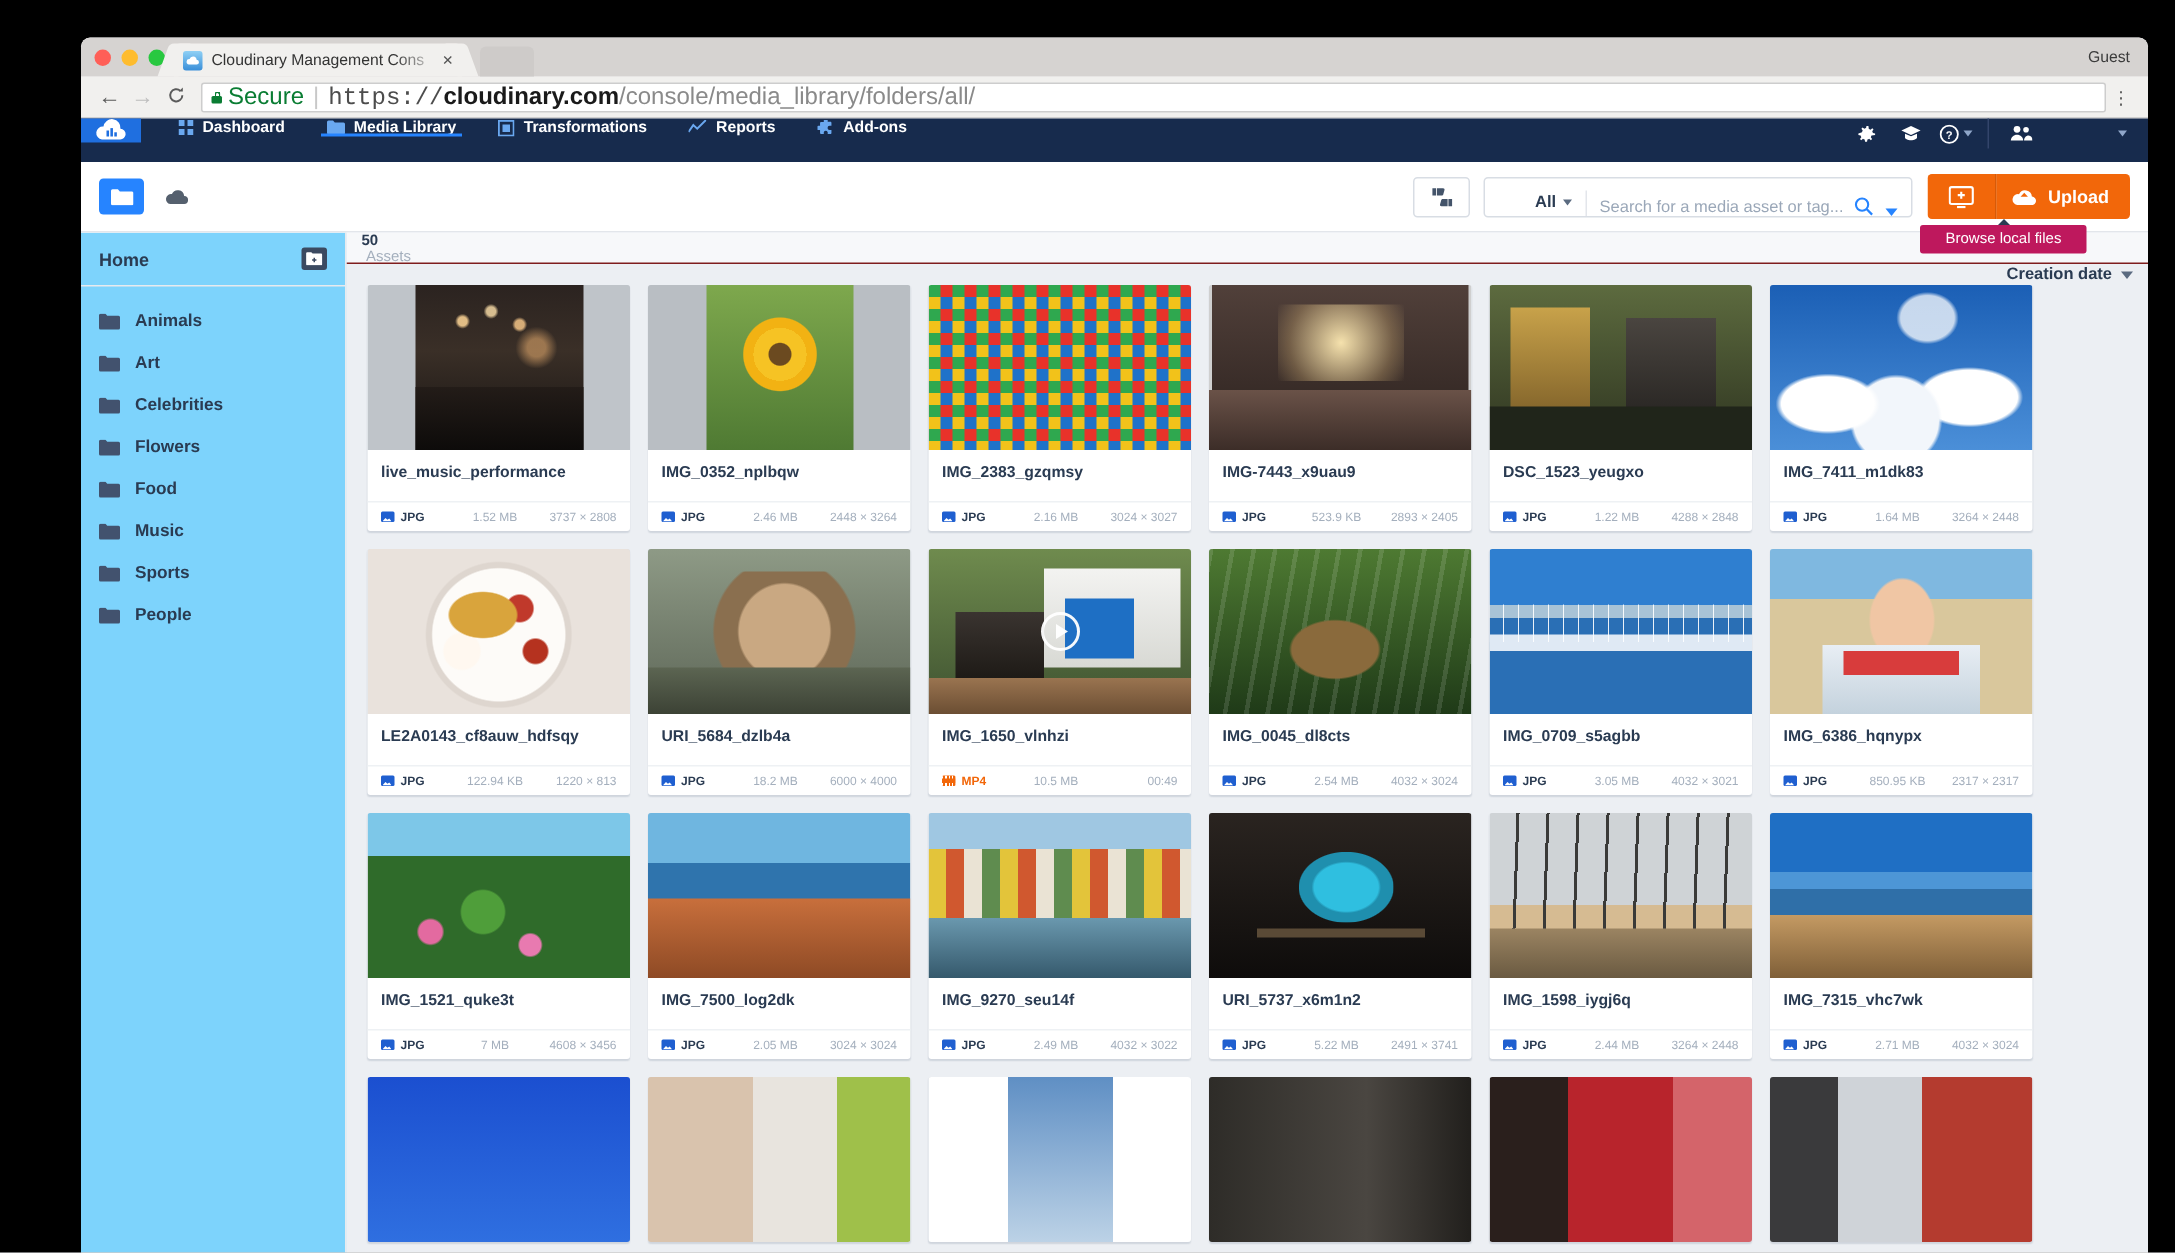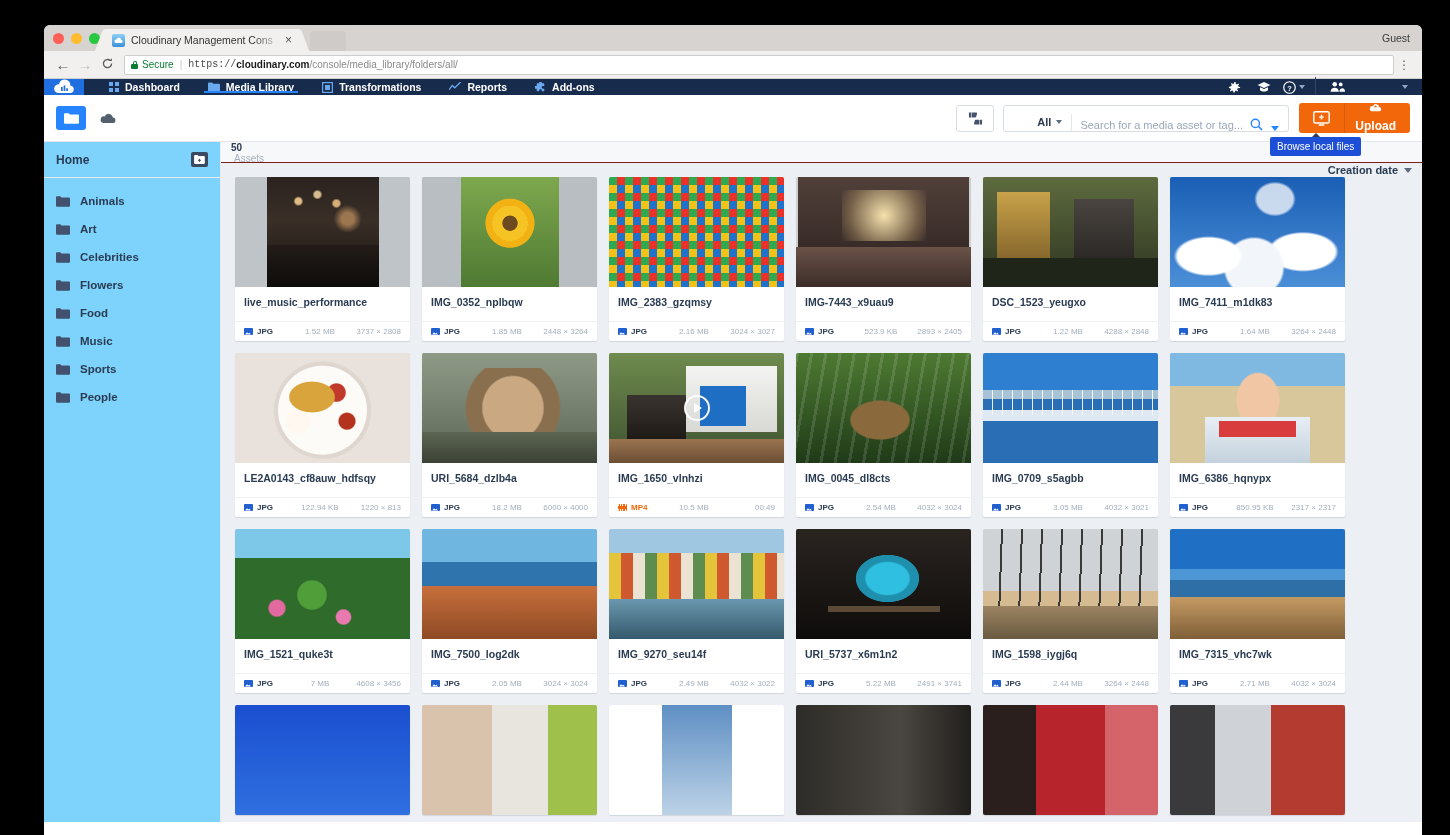--- a/index.html
+++ b/index.html
@@ -3,21 +3,21 @@
 <meta charset="utf-8">
 <style>
   * { box-sizing: border-box; margin: 0; padding: 0; }
   body {
     width: 1450px; height: 835px;
     background: #000;
     font-family: "Liberation Sans", sans-serif;
     overflow: hidden;
   }
   .browser {
-    position: absolute; left: 44px; top: 25px;
+    position: absolute; left: 54px; top: 25px;
     width: 1378px; height: 810px;
     background: #fff;
     border-top-left-radius: 6px; border-top-right-radius: 6px;
     overflow: hidden;
   }
   
   .titlebar {
     height: 26px; background: #d6d3d1;
     position: relative;
     border-top-left-radius: 6px; border-top-right-radius: 6px;
@@ -73,42 +73,42 @@
     display: flex; align-items: center; padding: 0 8px;
     border-bottom: 1px solid #cfcfcf;
   }
   .nav-btn { font-size: 15px; color: #5a5a5a; width: 22px; text-align: center; }
   .nav-btn.disabled { color: #bdbdbd; }
   .reload { font-size: 14px; color: #5a5a5a; width: 22px; text-align:center; }
   .omnibox {
     flex: 1; height: 20px; margin-left: 6px;
     background: #fff; border: 1px solid #cdcdcd; border-radius: 2px;
     display: flex; align-items: center; padding: 0 6px;
-    font-size: 10px;
+    font-size: 16px;
   }
   .lock { width: 7px; height: 8px; position: relative; margin-right: 4px; }
   .lock-body { position: absolute; bottom: 0; width: 7px; height: 5px; background: #0a7d33; border-radius: 1px; }
   .lock-shackle {
     position: absolute; top: 0; left: 1.5px; width: 4px; height: 4px;
     border: 1.2px solid #0a7d33; border-bottom: none;
     border-top-left-radius: 3px; border-top-right-radius: 3px;
   }
   .secure { color: #0a7d33; margin-right: 6px; }
   .url-sep { color: #c8c8c8; margin-right: 6px; }
   .url-scheme { color: #4c4c4c; font-family: Liberation Mono, monospace; }
   .url-host { color: #1a1a1a; font-weight: bold; }
   .url-path { color: #8a8a8a; }
   .menu-dots {
     width: 20px; text-align: center; color: #5a5a5a;
     font-size: 12px; line-height: 1;
   }
   
   .appnav {
-    height: 16px; background: #172b4d;
-    display: flex; align-items: center;
+    height: 29px; background: #172b4d;
+    display: flex; align-items: flex-start;
     position: relative;
   }
   .logo {
     width: 40px; background: #1f6fe0;
     display: flex; align-items: center; justify-content: center;
   }
   .navitems { display: flex; align-items: stretch; margin-left: 11px; }
   .navitem {
     display: flex; align-items: center; gap: 6px;
     padding: 0 14px; color: #fff; font-size: 10.5px; font-weight: bold;
@@ -170,27 +170,27 @@
     border-radius: 3px; overflow: hidden;
   }
   .upload-browse {
     background: #f2670a; width: 46px;
     display: flex; align-items: center; justify-content: center;
     border-right: 1px solid #d65a09;
   }
   .upload-main {
     background: #f2670a; padding: 0 14px 0 10px;
     display: flex; align-items: center; gap: 7px;
-    color: #fff; font-size: 12px; font-weight: bold; flex-direction: column;
+    color: #fff; font-size: 12px; font-weight: bold;
   }
   
   .tooltip {
     position: absolute; left: 1226px; top: 42px;
-    background: #1d4ed8; color: #fff; font-size: 10px;
-    padding: 4px 7px; border-radius: 2px; white-space: nowrap; z-index: 30;
+    background: #be185d; color: #fff; font-size: 10px;
+    padding: 4px 17px; border-radius: 2px; white-space: nowrap; z-index: 30;
   }
   .tooltip:before {
     content:''; position:absolute; top:-4px; left: 50%; margin-left:-4px;
     border-left:4px solid transparent; border-right:4px solid transparent;
     border-bottom:4px solid #2a3b52;
   }
   
   .body { display: flex; height: 680px; background: #fff; }
   .sidebar { width: 177px; background: #7dd3fc; border-right: 1px solid #e7eaee; flex: none; }
   .side-home {
@@ -574,21 +574,21 @@
             <div class="thumb">
               <div class="layer" style="background:#b9bec3"></div>
               <div class="layer" style="left:22%;right:22%;background:linear-gradient(#7ea84d,#4f7a33)"></div>
               <div class="layer" style="left:22%;right:22%;background:radial-gradient(circle at 50% 42%,#f6c324 0 22%,#f2b213 22% 30%,transparent 31%)"></div>
               <div class="layer" style="left:22%;right:22%;background:radial-gradient(circle at 50% 42%,#6b4a20 0 9%,transparent 10%)"></div>
             </div>
             <div class="card-name">IMG_0352_nplbqw</div>
             <div class="card-meta">
               <span class="fmt-ico jpg"></span>
               <span class="fmt-label jpgc">JPG</span>
-              <span class="size-label">1.85 MB</span>
+              <span class="size-label">2.46 MB</span>
               <span class="dim-label">2448 × 3264</span>
             </div>
           </div>
           <div class="card">
             <div class="thumb">
               <div class="layer" style="background:repeating-conic-gradient(from 0deg,#e8322a 0 25%,#1f72c9 0 50%,#f2c21a 0 75%,#2fa84f 0 100%) 0 0/16px 16px"></div>
             </div>
             <div class="card-name">IMG_2383_gzqmsy</div>
             <div class="card-meta">
               <span class="fmt-ico jpg"></span>

